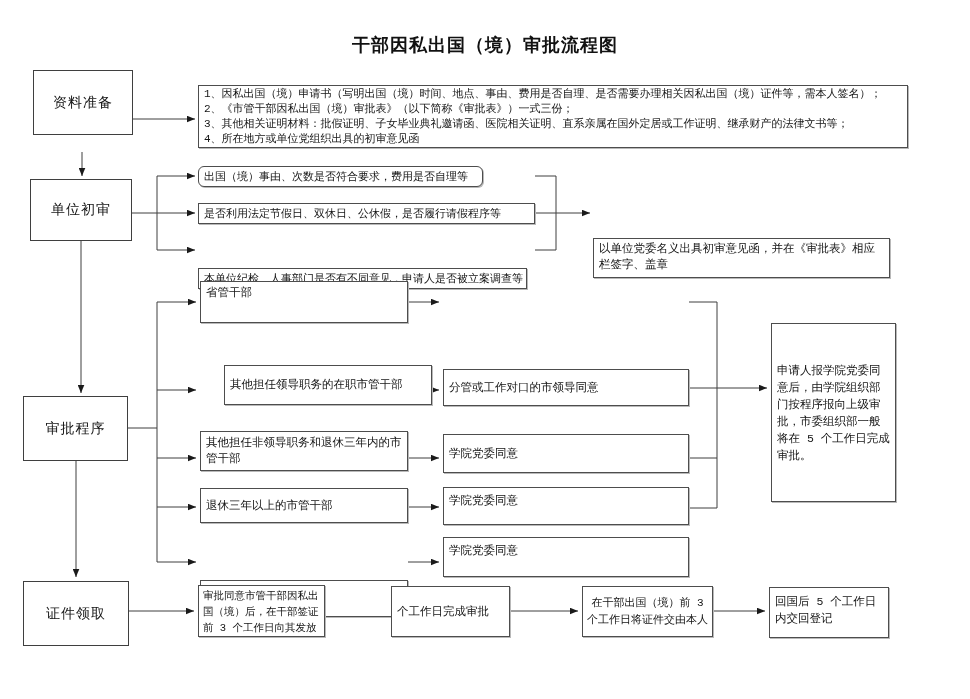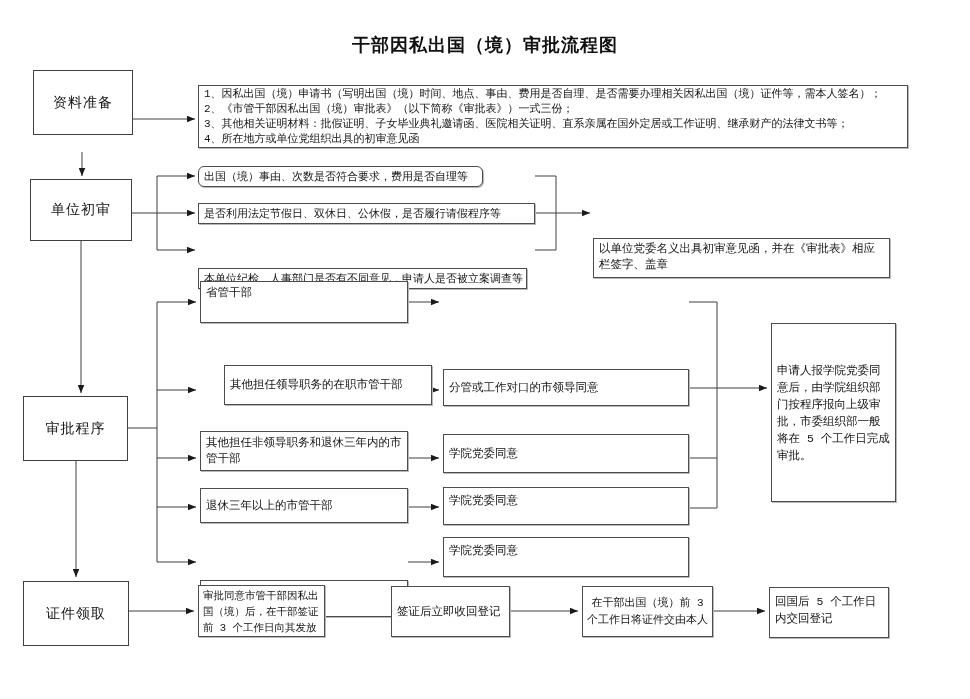--- a/index.html
+++ b/index.html
@@ -114,17 +114,17 @@
   <div class="box" style="left:200px;top:536px;width:208px;height:37px;padding:5px 5px;margin-top:44px;">学院中层副职</div>
 
   <div class="box vcenter" style="left:443px;top:369px;width:246px;height:37px;padding:8px 5px;">分管或工作对口的市领导同意</div>
   <div class="box vcenter" style="left:443px;top:434px;width:246px;height:39px;padding:0 5px;">学院党委同意</div>
   <div class="box" style="left:443px;top:487px;width:246px;height:38px;padding:5px 5px;">学院党委同意</div>
   <div class="box" style="left:443px;top:537px;width:246px;height:40px;padding:5px 5px;">学院党委同意</div>
 
   <div class="box vcenter" style="left:771px;top:323px;width:125px;height:179px;padding:0 5px;line-height:17px;">申请人报学院党委同意后，由学院组织部门按程序报向上级审批，市委组织部一般将在 5 个工作日完成审批。</div>
 
   <div class="box" style="left:198px;top:585px;width:127px;height:52px;padding:2px 4px;font-size:10.5px;line-height:16px;">审批同意市管干部因私出国（境）后，在干部签证前 3 个工作日向其发放</div>
-  <div class="box vcenter" style="left:391px;top:586px;width:119px;height:51px;padding:0 5px;">签证后立即收回登记</div>
+  <div class="box vcenter" style="left:391px;top:586px;width:119px;height:51px;padding:0 5px;">个工作日完成审批</div>
   <div class="box vcenter" style="left:582px;top:586px;width:131px;height:51px;padding:0 4px;text-align:center;line-height:17px;font-size:11px;">在干部出国（境）前 3 个工作日将证件交由本人</div>
   <div class="box" style="left:769px;top:587px;width:120px;height:51px;padding:5px 5px;line-height:17px;">回国后 5 个工作日内交回登记</div>
 
 </div>
 
 </body></html>

